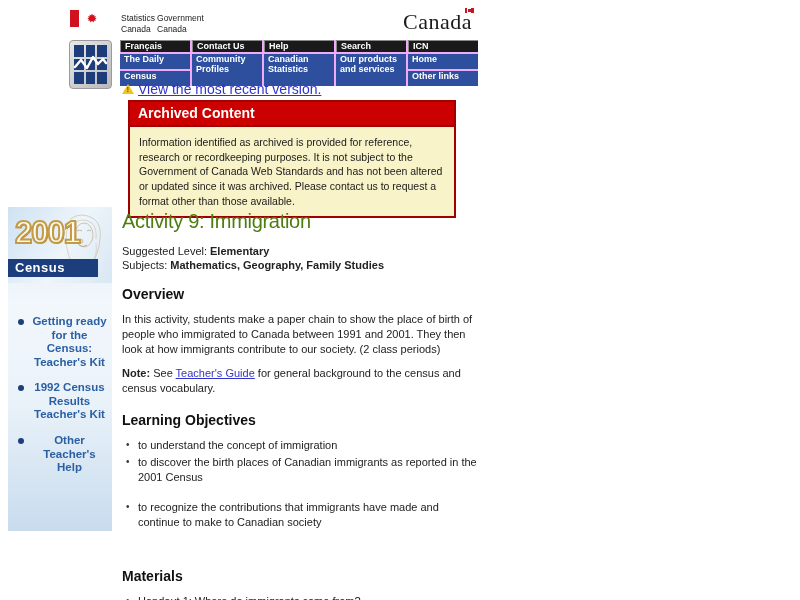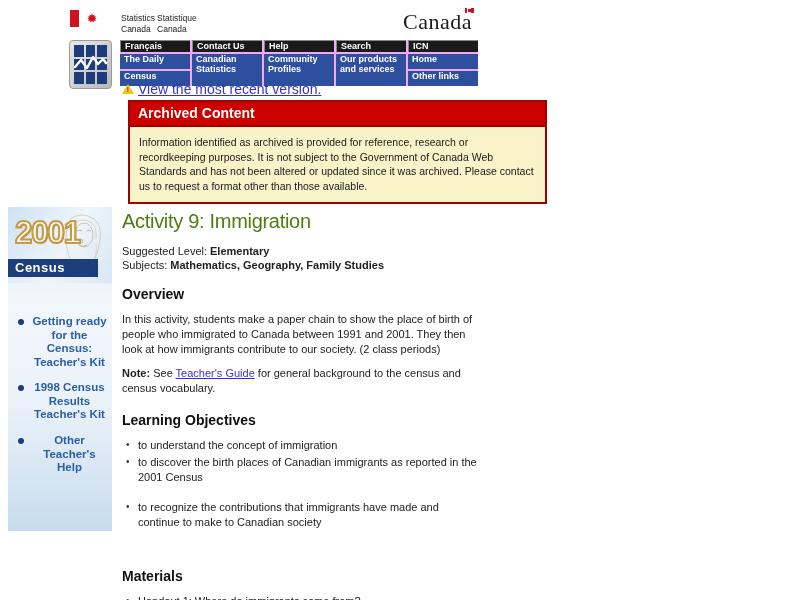--- a/index.html
+++ b/index.html
@@ -29,21 +29,21 @@
   .nav-top { background: #1a1a1a; border-left: 1px solid #888; border-top: 1px solid #888; }
   .nav-blue { background: #2d4f9e; }
   .span2 { grid-row: span 2; }
 
   .recent-line { position: absolute; left: 122px; top: 81px; font-size: 14px; display: flex; align-items: center; gap: 4px; }
   .warn-icon { width: 0; height: 0; border-left: 6px solid transparent; border-right: 6px solid transparent; border-bottom: 10px solid #f0c419; position: relative; }
   .warn-icon::after { content: "!"; position: absolute; left: -1.5px; top: 1px; font-size: 8px; font-weight: bold; color: #7a5c00; }
   a.link { color: #3333cc; text-decoration: underline; cursor: pointer; }
 
   
-  .archived-box { position: absolute; left: 128px; top: 100px; width: 419px; border: 2px solid #a00000; }
+  .archived-box { position: absolute; left: 128px; top: 100px; width: 328px; border: 2px solid #a00000; }
   .archived-title { background: #cc0000; color: #fff; font-weight: bold; font-size: 14px; padding: 3px 8px 4px; border-bottom: 2px solid #a00000; }
   .archived-body { background: #f8f3c8; font-size: 10.5px; line-height: 1.4; padding: 8px 9px; color: #1a1a1a; }
 
   
   .sidebar { position: absolute; left: 8px; top: 207px; width: 104px; height: 324px; background: linear-gradient(180deg, #dcE9f5 0%, #f2f7fc 30%, #eaf2f9 60%, #c8dcee 100%); }
   .census-logo { position: relative; height: 76px; background: linear-gradient(120deg, #cfe2f2 0%, #eef5fb 55%, #d8e7f3 100%); overflow: hidden; }
   .census-face { position: absolute; right: 0px; top: 2px; opacity: 0.85; }
   .census-year { position: absolute; left: 7px; top: 8px; font-size: 31px; font-weight: bold; letter-spacing: -1px; color: #fdf9ee; -webkit-text-stroke: 2px #c49a44; text-shadow: 1px 1px 0 #a37e2c; }
   .census-bar { position: absolute; left: 0; bottom: 6px; width: 90px; background: #1c3e7c; color: #fff; font-weight: bold; font-size: 13px; padding: 1px 0 2px 7px; letter-spacing: 0.5px; }
   .side-links { padding: 32px 4px 0 10px; }
@@ -73,21 +73,21 @@
   <div class="centre">
     <svg width="12" height="12" viewBox="0 0 20 20">
       <path fill="#d0121f" d="M10 1l1.6 3.1 2.6-1.6-.7 3.3 3.1-.6-1.5 2.7 2.8 1.5-2.6 1.2.9 2.9-3.1-.9-.3 3.3-2.8-2.4-2.8 2.4-.3-3.3-3.1.9.9-2.9-2.6-1.2 2.8-1.5-1.5-2.7 3.1.6-.7-3.3 2.6 1.6z"></path>
     </svg>
   </div>
 </div>
 
 <div class="dept-names">
   <div style="white-space:pre-line;">Statistics
 Canada</div>
-  <div style="white-space:pre-line;">Statistique
+  <div style="white-space:pre-line;">Government
 Canada</div>
 </div>
 
 <div class="wordmark">
   <span>Canada</span>
   <span class="mini-flag">
       <i></i>
       <b></b>
       <i></i>
     </span>
@@ -111,22 +111,22 @@
 </div>
 
 <div class="navbar">
   <div class="nav-cell nav-top">Français</div>
   <div class="nav-cell nav-top">Contact Us</div>
   <div class="nav-cell nav-top">Help</div>
   <div class="nav-cell nav-top">Search</div>
   <div class="nav-cell nav-top">ICN</div>
 
   <div class="nav-cell nav-blue">The Daily</div>
+  <div class="nav-cell nav-blue span2">Community Profiles</div>
   <div class="nav-cell nav-blue span2">Canadian Statistics</div>
-  <div class="nav-cell nav-blue span2">Community Profiles</div>
   <div class="nav-cell nav-blue span2">Our products and services</div>
   <div class="nav-cell nav-blue">Home</div>
   <div class="nav-cell nav-blue">Census</div>
   <div class="nav-cell nav-blue">Other links</div>
 </div>
 
 <div class="recent-line">
   <span class="warn-icon"></span>
   <a class="link">View the most recent version.</a>
 </div>
@@ -151,21 +151,21 @@
     <div class="census-year">2001</div>
     <div class="census-bar">Census</div>
   </div>
   <div class="side-links">
     <div class="side-item">
       <span class="dot"></span>
       <span class="lbl">Getting ready for the Census: Teacher's Kit</span>
     </div>
     <div class="side-item">
       <span class="dot"></span>
-      <span class="lbl">1998 Census Results Teacher's Kit</span>
+      <span class="lbl">1992 Census Results Teacher's Kit</span>
     </div>
     <div class="side-item">
       <span class="dot"></span>
       <span class="lbl">Other Teacher's Help</span>
     </div>
   </div>
 </div>
 
 <div class="main">
   <h1>Activity 9: Immigration</h1>

